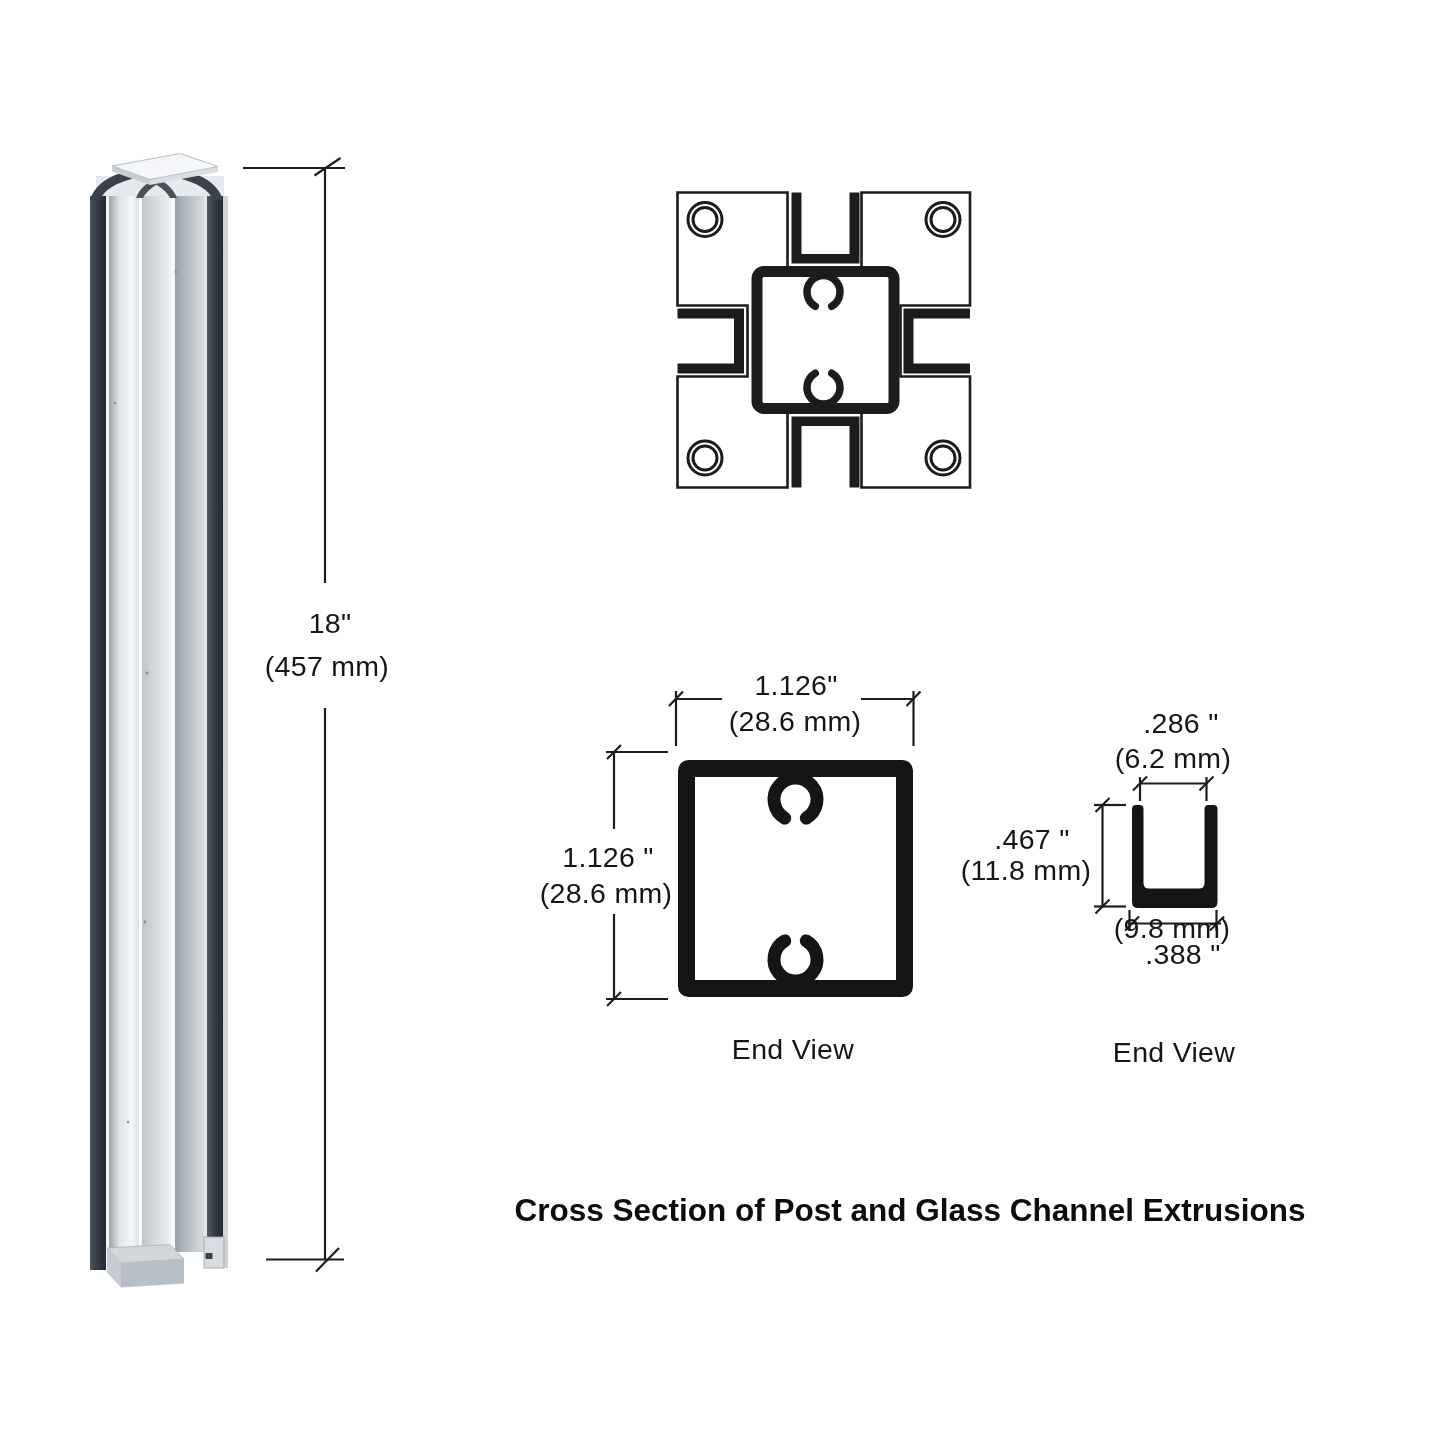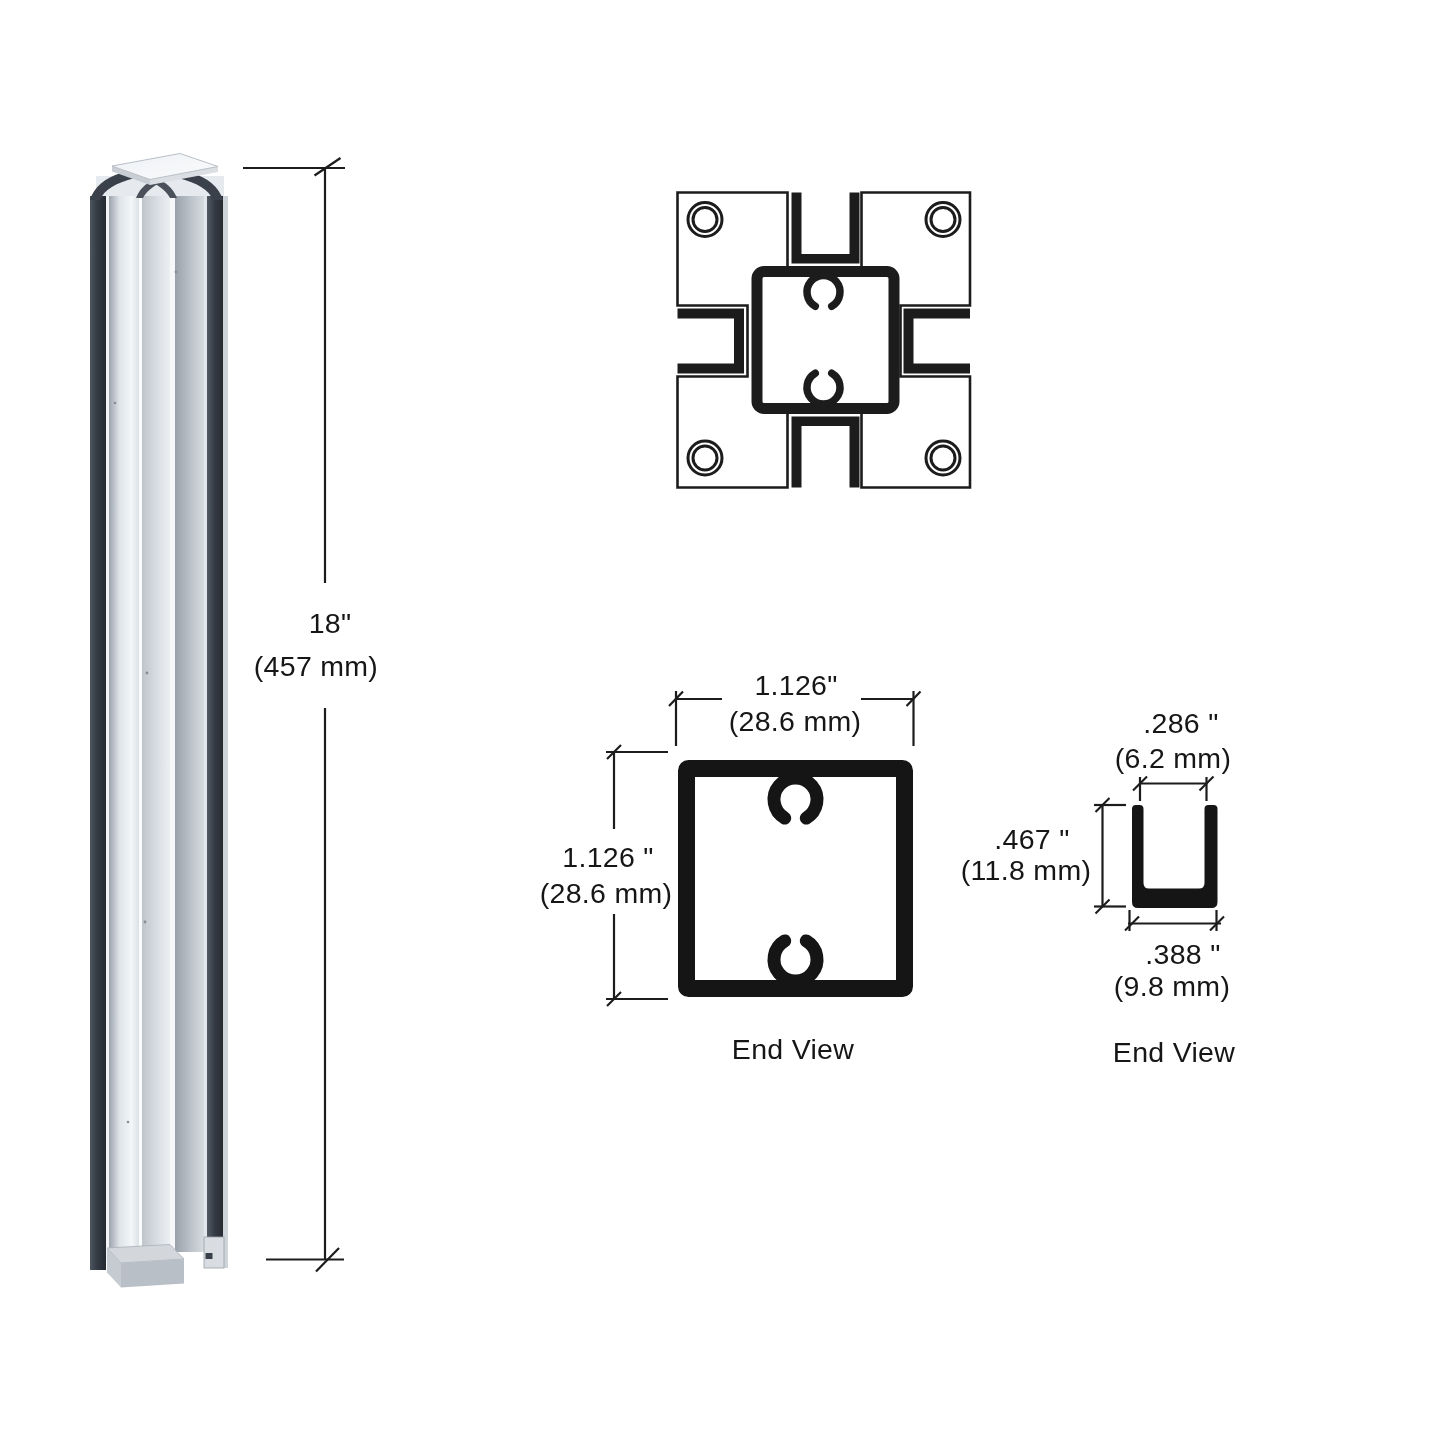--- a/index.html
+++ b/index.html
@@ -198,29 +198,30 @@
         <path d="M1129.5,910 V931"></path>
           <path d="M1216.5,910 V931"></path>
         <path d="M1128,923.5 H1221"></path>
         <path d="M1125,930.5 L1139,916.5"></path>
           <path d="M1210,930.5 L1224,916.5"></path>
       </g>
     </g>
   </svg>
 
   <div class="lbl" style="left:330px;top:623px;">18"</div>
-  <div class="lbl" style="left:316px;top:666px;">(457 mm)</div>
+  <div class="lbl" style="left:327px;top:666px;">(457 mm)</div>
 
   <div class="lbl" style="left:796px;top:685px;">1.126"</div>
   <div class="lbl" style="left:795px;top:721px;">(28.6 mm)</div>
   <div class="lbl" style="left:608px;top:857px;">1.126 "</div>
   <div class="lbl" style="left:606px;top:893px;">(28.6 mm)</div>
   <div class="lbl" style="left:793px;top:1049px;">End View</div>
 
   <div class="lbl" style="left:1181px;top:723px;">.286 "</div>
   <div class="lbl" style="left:1173px;top:758px;">(6.2 mm)</div>
   <div class="lbl" style="left:1032px;top:839px;">.467 "</div>
   <div class="lbl" style="left:1026px;top:870px;">(11.8 mm)</div>
   <div class="lbl" style="left:1183px;top:954px;">.388 "</div>
-  <div class="lbl" style="left:1172px;top:986px;">(9.8 mm)</div>
+  <div class="lbl" style="left:1172px;top:928px;">(9.8 mm)</div>
   <div class="lbl" style="left:1174px;top:1052px;">End View</div>
 
+  <div class="caption" style="left:910px;top:1210px;">Cross Section of Post and Glass Channel Extrusions</div>
 </div>
 
 </body></html>

